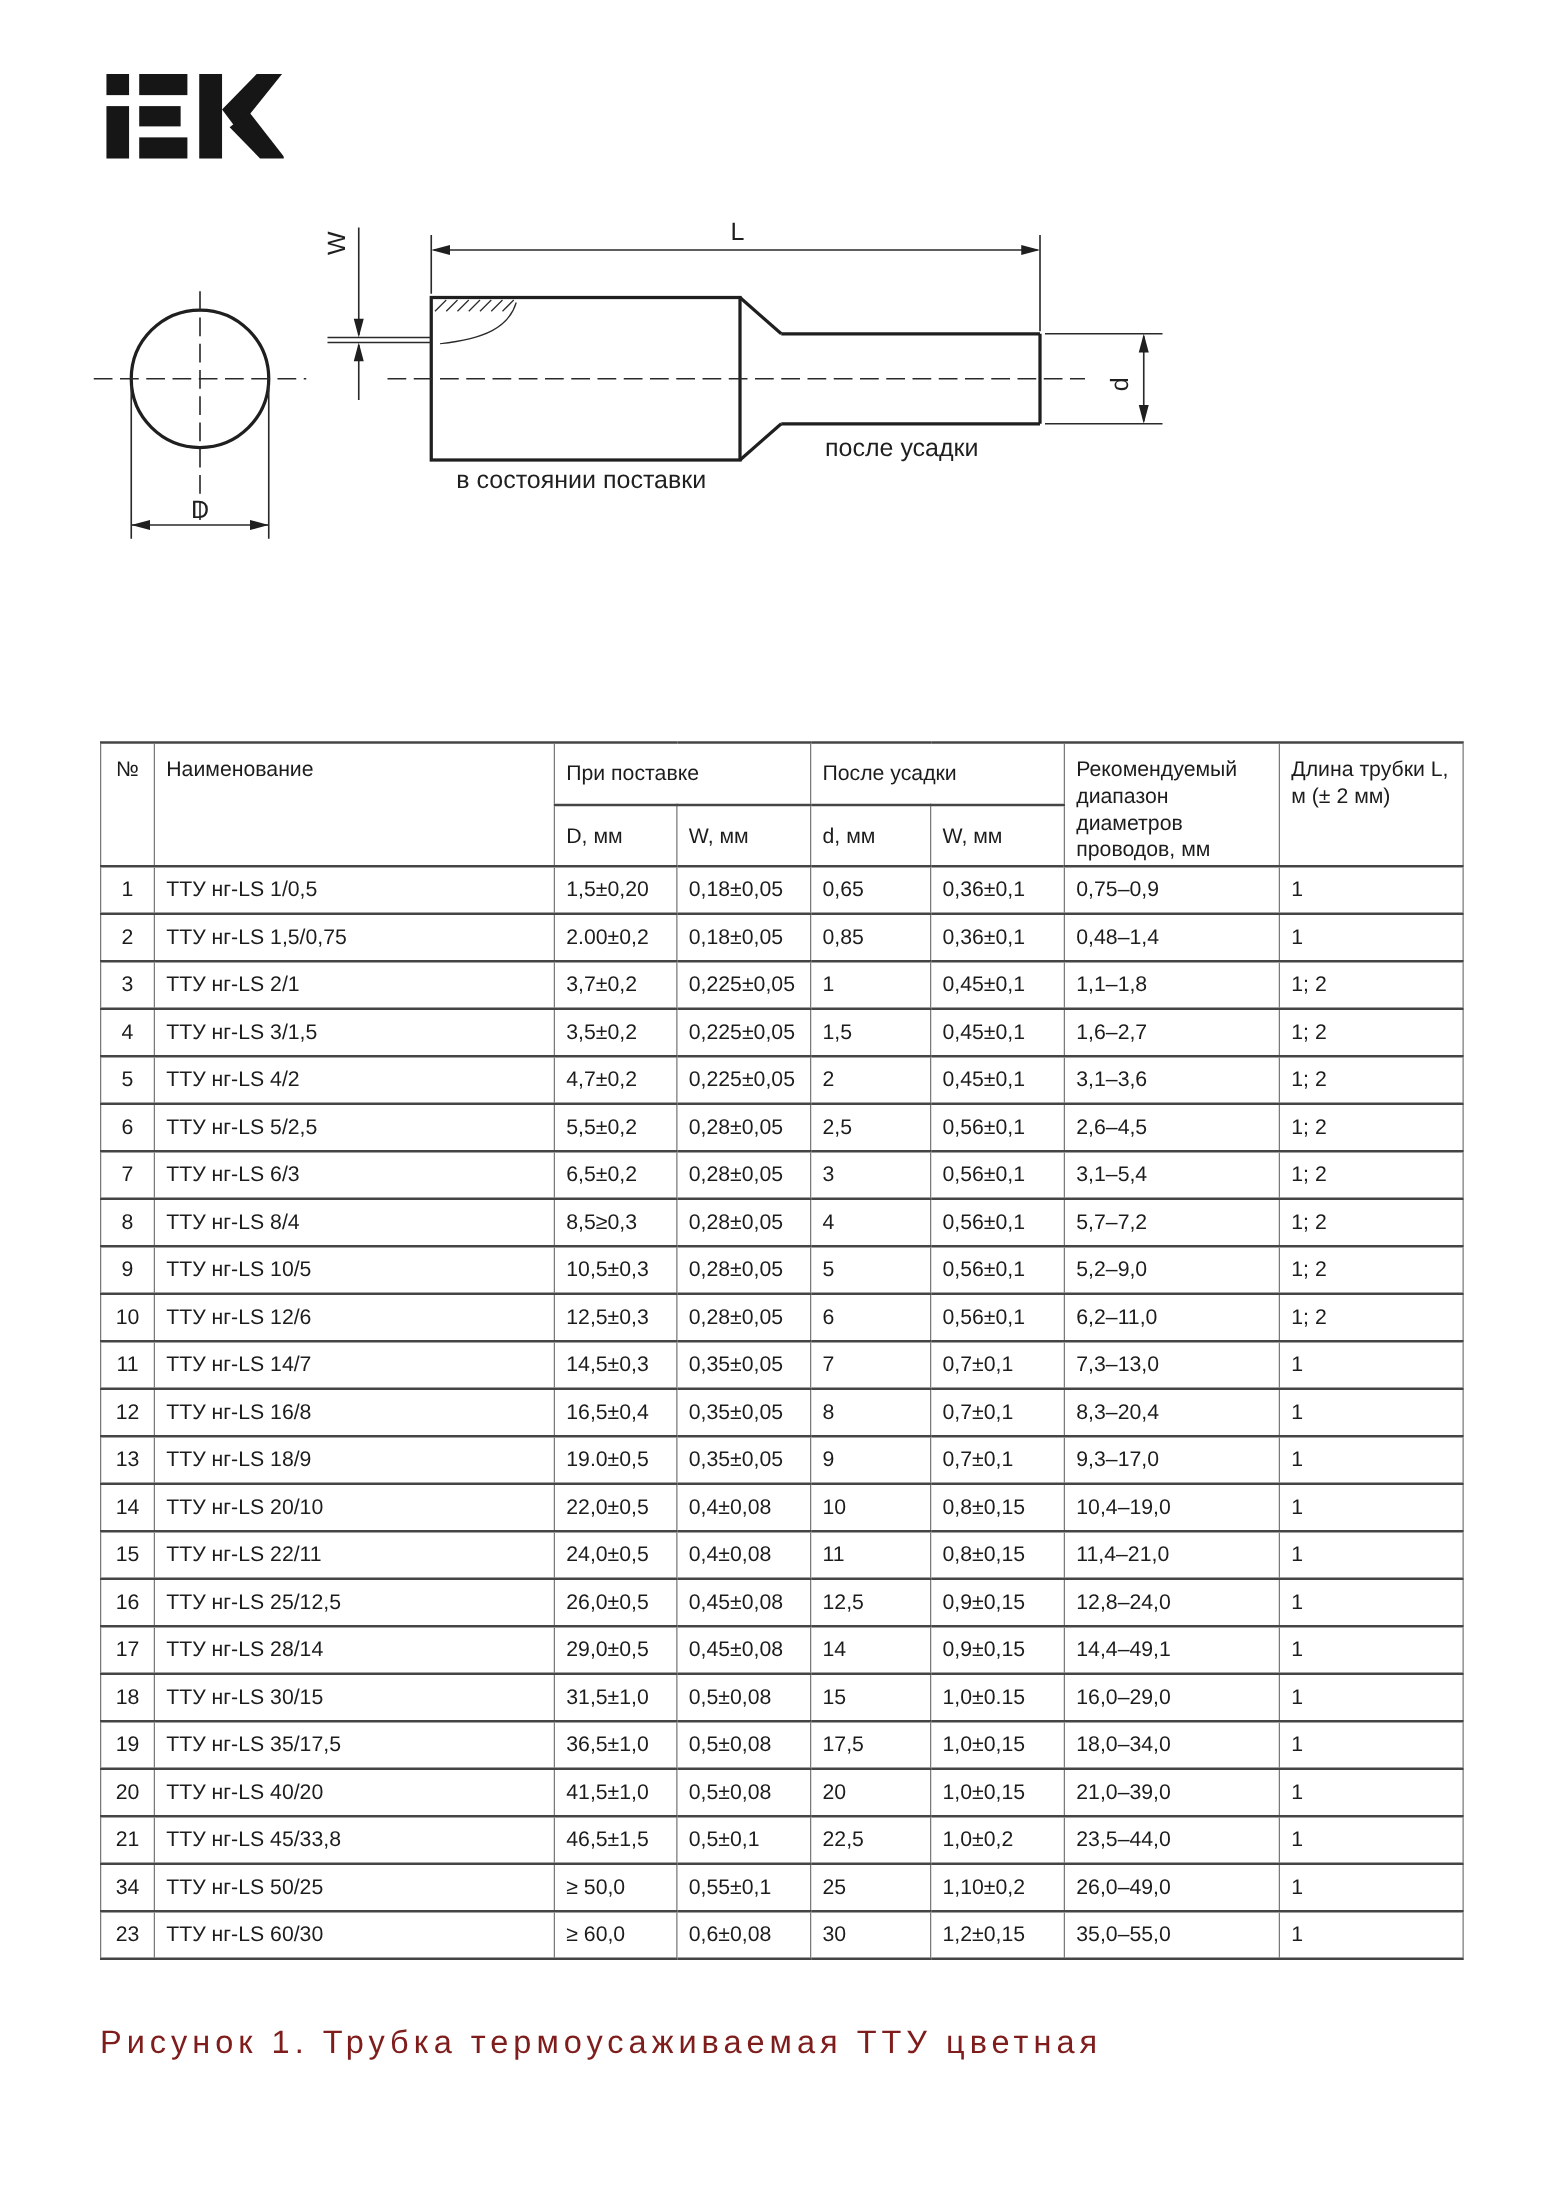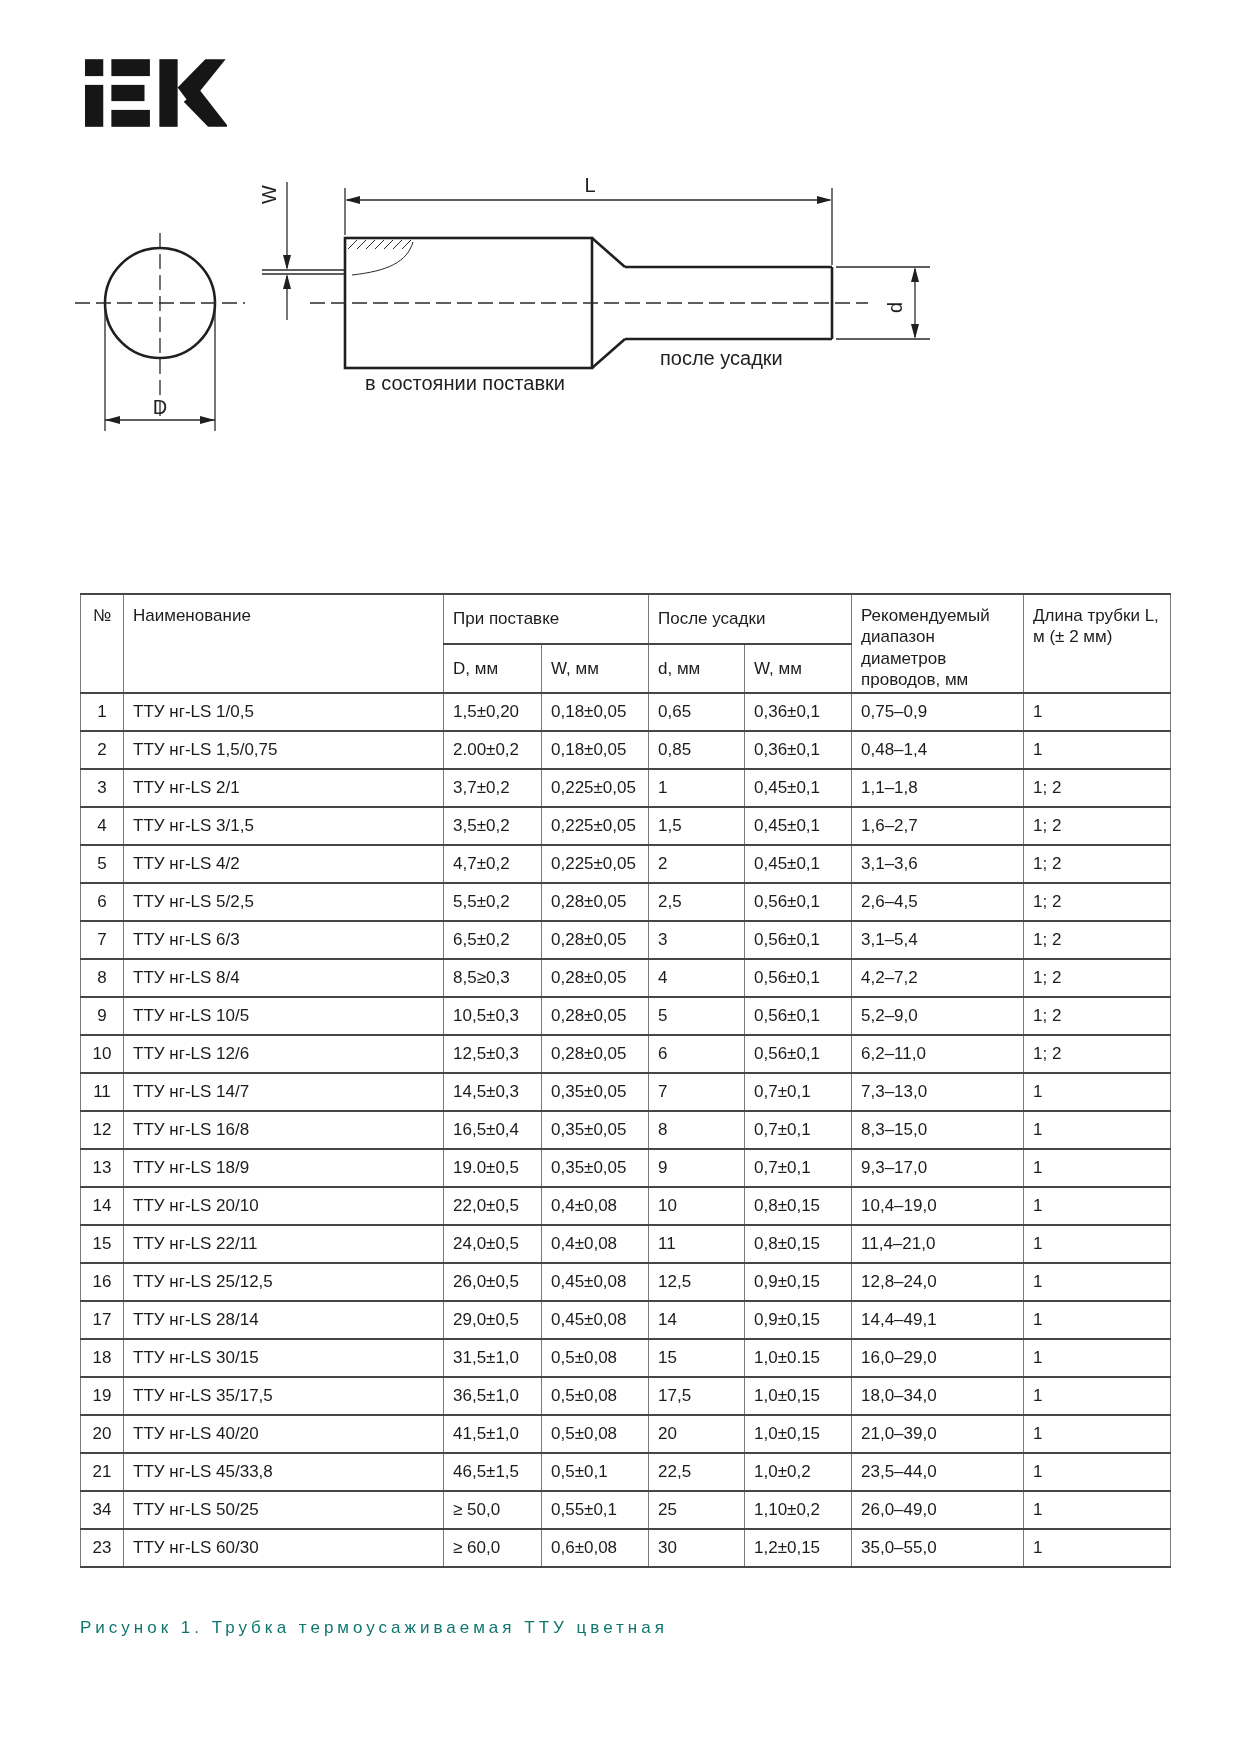--- a/index.html
+++ b/index.html
@@ -34,21 +34,21 @@
   table.spec thead th { vertical-align:middle; }
   table.spec thead tr.h1 { height:45px; }
   table.spec thead tr.h2 { height:45px; }
   table.spec thead th.rsp { vertical-align:top; padding-top:10px; }
   table.spec tbody tr { height:38px; }
   table.spec tbody td { vertical-align:middle; }
   table.spec .c-num { text-align:center; padding-left:2px; padding-right:2px; }
   
   .caption {
     position:absolute; left:80px; top:1618px;
-    font-size:17px; letter-spacing:4px; color:#0f766e;
+    font-size:26px; letter-spacing:4px; color:#7f1d1d;
   }
 </style>
 </head>
 <body>
 
 <div class="page">
 
   <div class="logo" role="img" aria-label="IEK">
     <svg width="142" height="82" viewBox="0 0 210 100">
       <rect class="blk" x="0" y="0" width="27" height="25"></rect>
@@ -234,21 +234,21 @@
       <td>3,1–5,4</td>
       <td>1; 2</td>
     </tr>
         <tr>
       <td class="c-num">8</td>
       <td class="c-name">ТТУ нг-LS 8/4</td>
       <td>8,5≥0,3</td>
       <td>0,28±0,05</td>
       <td>4</td>
       <td>0,56±0,1</td>
-      <td>4,2–7,2</td>
+      <td>5,7–7,2</td>
       <td>1; 2</td>
     </tr>
         <tr>
       <td class="c-num">9</td>
       <td class="c-name">ТТУ нг-LS 10/5</td>
       <td>10,5±0,3</td>
       <td>0,28±0,05</td>
       <td>5</td>
       <td>0,56±0,1</td>
       <td>5,2–9,0</td>
@@ -274,21 +274,21 @@
       <td>7,3–13,0</td>
       <td>1</td>
     </tr>
         <tr>
       <td class="c-num">12</td>
       <td class="c-name">ТТУ нг-LS 16/8</td>
       <td>16,5±0,4</td>
       <td>0,35±0,05</td>
       <td>8</td>
       <td>0,7±0,1</td>
-      <td>8,3–15,0</td>
+      <td>8,3–20,4</td>
       <td>1</td>
     </tr>
         <tr>
       <td class="c-num">13</td>
       <td class="c-name">ТТУ нг-LS 18/9</td>
       <td>19.0±0,5</td>
       <td>0,35±0,05</td>
       <td>9</td>
       <td>0,7±0,1</td>
       <td>9,3–17,0</td>

